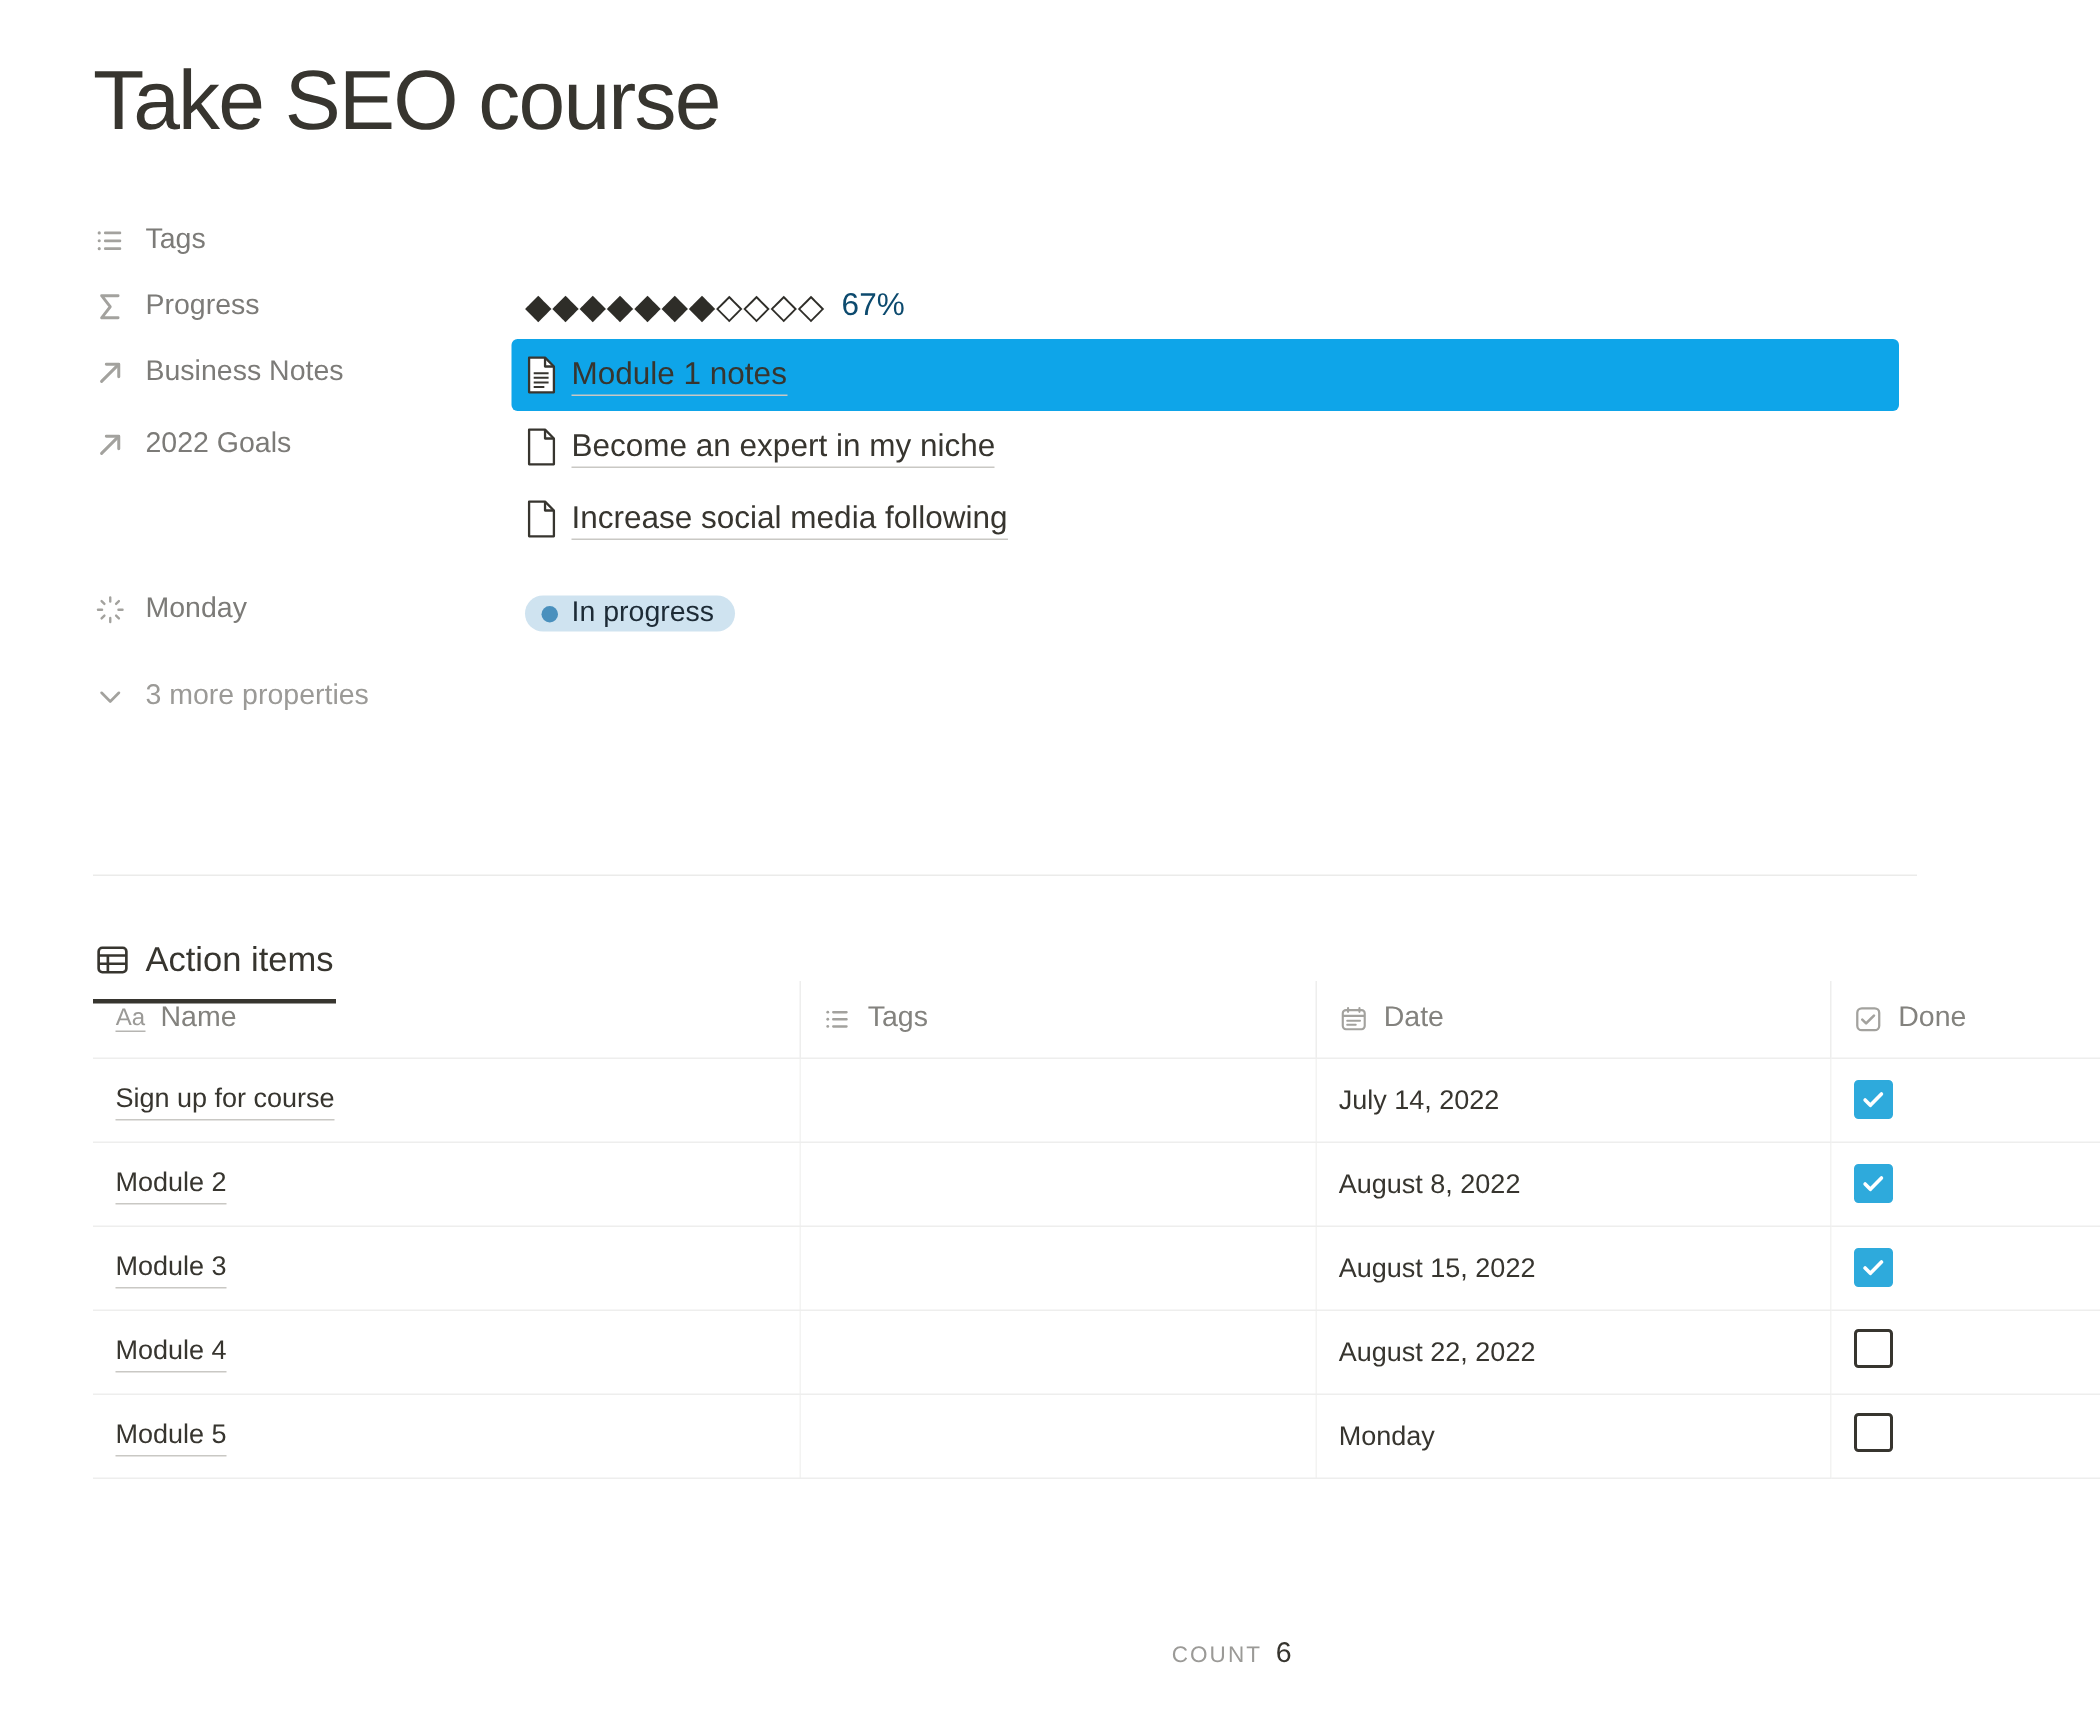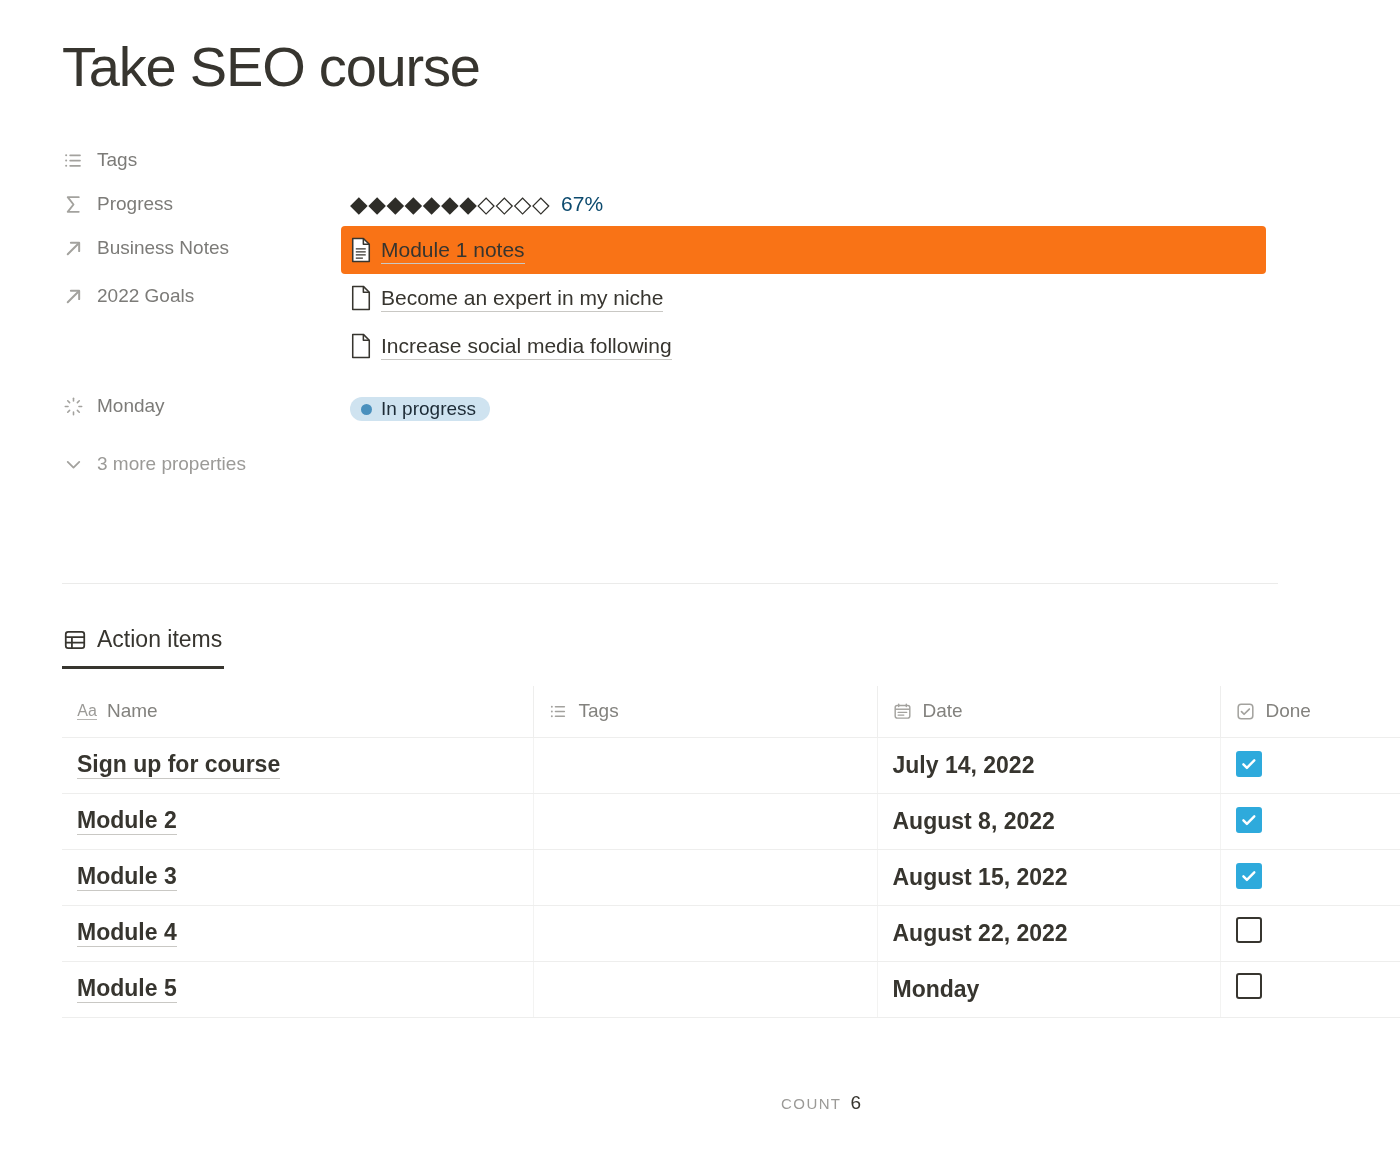--- a/index.html
+++ b/index.html
@@ -98,21 +98,21 @@
   .rel-item {
     display: flex;
     align-items: center;
     gap: 9px;
     height: 48px;
     padding: 0 10px 0 9px;
     border-radius: 4px;
     width: 925px;
     margin-left: -9px;
   }
-  .rel-item.hovered { background: #f97316; }
+  .rel-item.hovered { background: #0ea5e9; }
   .rel-text {
     font-size: 21px;
     color: #37352f;
     border-bottom: 1px solid #c9c8c4;
     line-height: 27px;
     white-space: nowrap;
   }
   .doc-icon { width: 22px; height: 26px; flex: 0 0 22px; display: block; }
 
   
@@ -169,21 +169,21 @@
     border-bottom: 3px solid #37352f;
     font-size: 23px;
     font-weight: 400;
     color: #37352f;
   }
 
   
   .table {
     position: absolute;
     left: 62px;
-    top: 686px;
+    top: 654px;
     width: 1338px;
     border-collapse: collapse;
     table-layout: fixed;
   }
   .table col.c-name { width: 471px; }
   .table col.c-tags { width: 344px; }
   .table col.c-date { width: 343px; }
   .table col.c-done { width: 180px; }
 
   .table th, .table td {
@@ -194,24 +194,23 @@
   }
   .table th {
     height: 51px;
     font-weight: 400;
     font-size: 19px;
     color: #83827e;
     border-right: 1px solid #eeeeed;
   }
   .table td {
     height: 56px;
-    font-size: 23px;
+    font-size: 18px;
     color: #37352f;
     border-right: 1px solid #f3f3f2;
-    font-weight: bold;
   }
   .table th:last-child, .table td:last-child { border-right: none; }
   .table tbody tr:last-child td { border-bottom: 1px solid #eeeeed; }
 
   .th-inner { display: flex; align-items: center; gap: 10px; }
   .th-icon { width: 20px; height: 20px; flex: 0 0 20px; display: inline-flex; align-items: center; justify-content: center; }
   .aa-icon {
     font-size: 16px;
     color: #9b9a97;
     border-bottom: 1.5px solid #b6b5b2;

